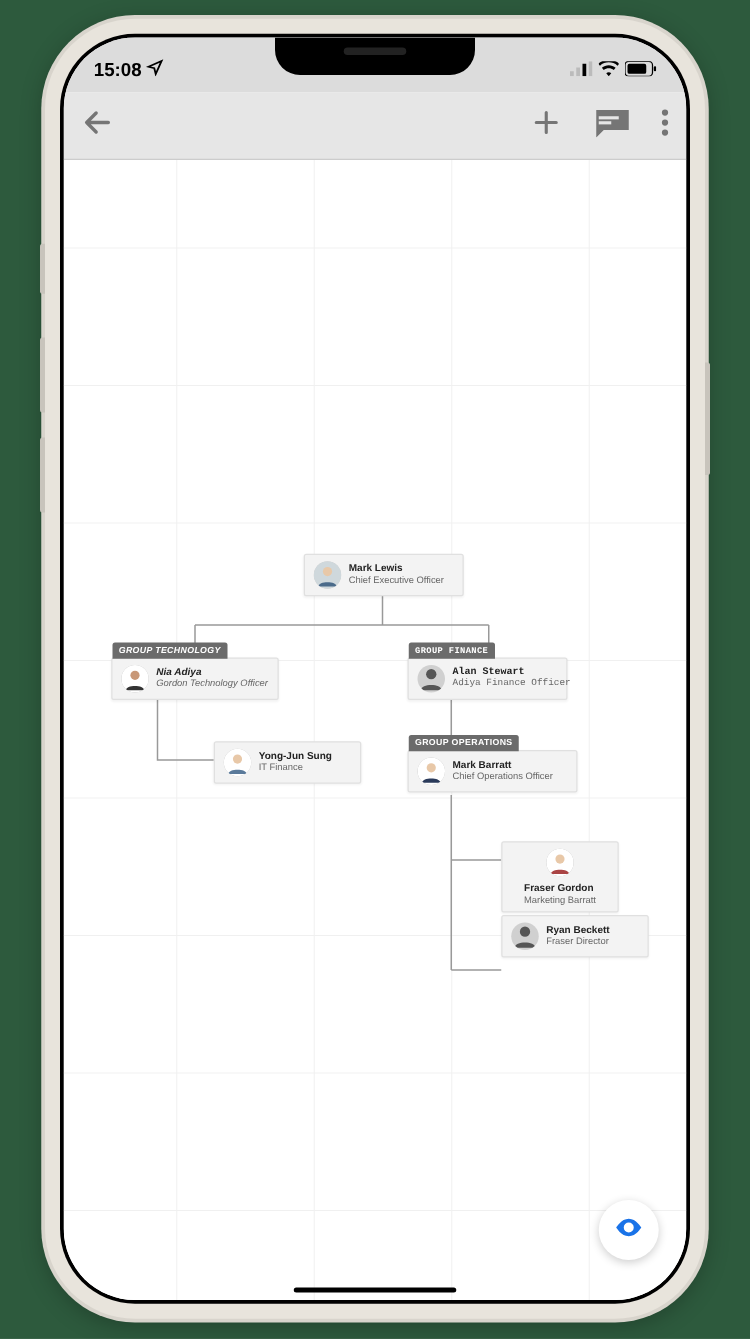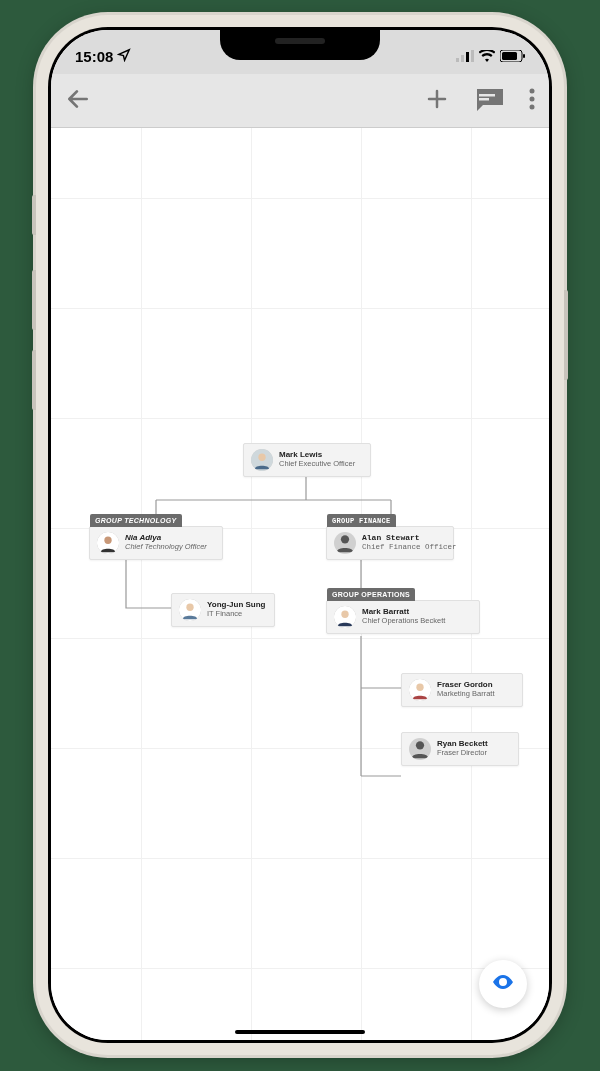--- a/index.html
+++ b/index.html
@@ -313,25 +313,25 @@
           <div class="group-label">GROUP TECHNOLOGY</div>
           <div class="avatar">
             <svg viewBox="0 0 24 24">
                 <circle cx="12" cy="12" r="12" fill="#fff"></circle>
                 <circle cx="12" cy="9" r="4" fill="#c89878"></circle>
                 <path d="M4 22c0-5 16-5 16 0" fill="#333"></path>
               </svg>
           </div>
           <div class="node-text">
             <span class="node-name">Nia Adiya</span>
-            <span class="node-title">Chief Technology Officer</span>
-          </div>
-        </div>
-
-        <div class="node" style="left:120px; top:465px; width:104px;">
+            <span class="node-title">Gordon Technology Officer</span>
+          </div>
+        </div>
+
+        <div class="node" style="left:120px; top:465px; width:118px;">
           <div class="avatar">
             <svg viewBox="0 0 24 24">
                 <circle cx="12" cy="12" r="12" fill="#fff"></circle>
                 <circle cx="12" cy="9" r="4" fill="#e8c8a8"></circle>
                 <path d="M4 22c0-5 16-5 16 0" fill="#5a7a9a"></path>
               </svg>
           </div>
           <div class="node-text">
             <span class="node-name">Yong-Jun Sung</span>
             <span class="node-title">IT Finance</span>
@@ -341,40 +341,40 @@
         <div class="node" style="left:275px; top:398px; width:128px;font-family:Liberation Mono, monospace;">
           <div class="group-label">GROUP FINANCE</div>
           <div class="avatar">
             <svg viewBox="0 0 24 24" fill="#555">
                 <circle cx="12" cy="8" r="4.5"></circle>
                 <path d="M3 22c0-6 18-6 18 0z"></path>
               </svg>
           </div>
           <div class="node-text">
             <span class="node-name">Alan Stewart</span>
-            <span class="node-title">Chief Finance Officer</span>
-          </div>
-        </div>
-
-        <div class="node" style="left:275px; top:472px; width:154px;">
+            <span class="node-title">Adiya Finance Officer</span>
+          </div>
+        </div>
+
+        <div class="node" style="left:275px; top:472px; width:136px;">
           <div class="group-label">GROUP OPERATIONS</div>
           <div class="avatar">
             <svg viewBox="0 0 24 24">
                 <circle cx="12" cy="12" r="12" fill="#fff"></circle>
                 <circle cx="12" cy="9" r="4" fill="#e8c8a8"></circle>
                 <path d="M4 22c0-5 16-5 16 0" fill="#2a3a5a"></path>
               </svg>
           </div>
           <div class="node-text">
             <span class="node-name">Mark Barratt</span>
-            <span class="node-title">Chief Operations Beckett</span>
-          </div>
-        </div>
-
-        <div class="node" style="left:350px; top:545px; width:122px;">
+            <span class="node-title">Chief Operations Officer</span>
+          </div>
+        </div>
+
+        <div class="node" style="left:350px; top:545px; width:94px;flex-direction:column;">
           <div class="avatar">
             <svg viewBox="0 0 24 24">
                 <circle cx="12" cy="12" r="12" fill="#fff"></circle>
                 <circle cx="12" cy="9" r="4" fill="#e8c8a8"></circle>
                 <path d="M4 22c0-5 16-5 16 0" fill="#aa4444"></path>
               </svg>
           </div>
           <div class="node-text">
             <span class="node-name">Fraser Gordon</span>
             <span class="node-title">Marketing Barratt</span>

